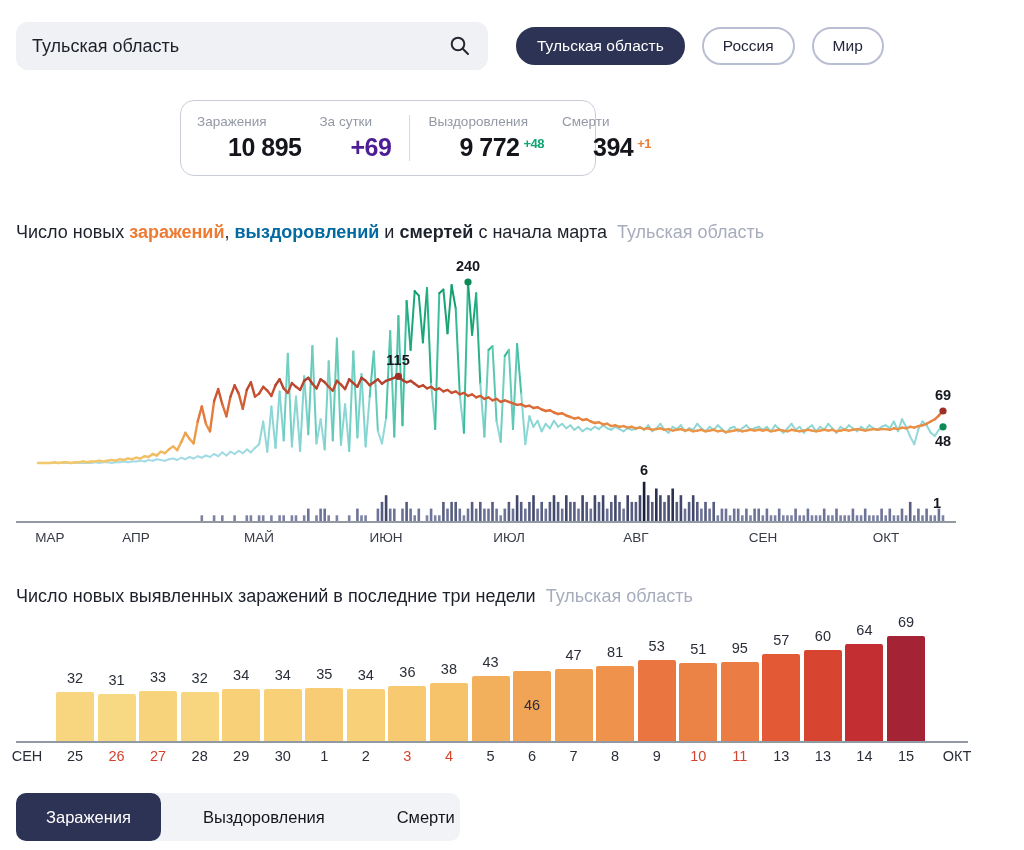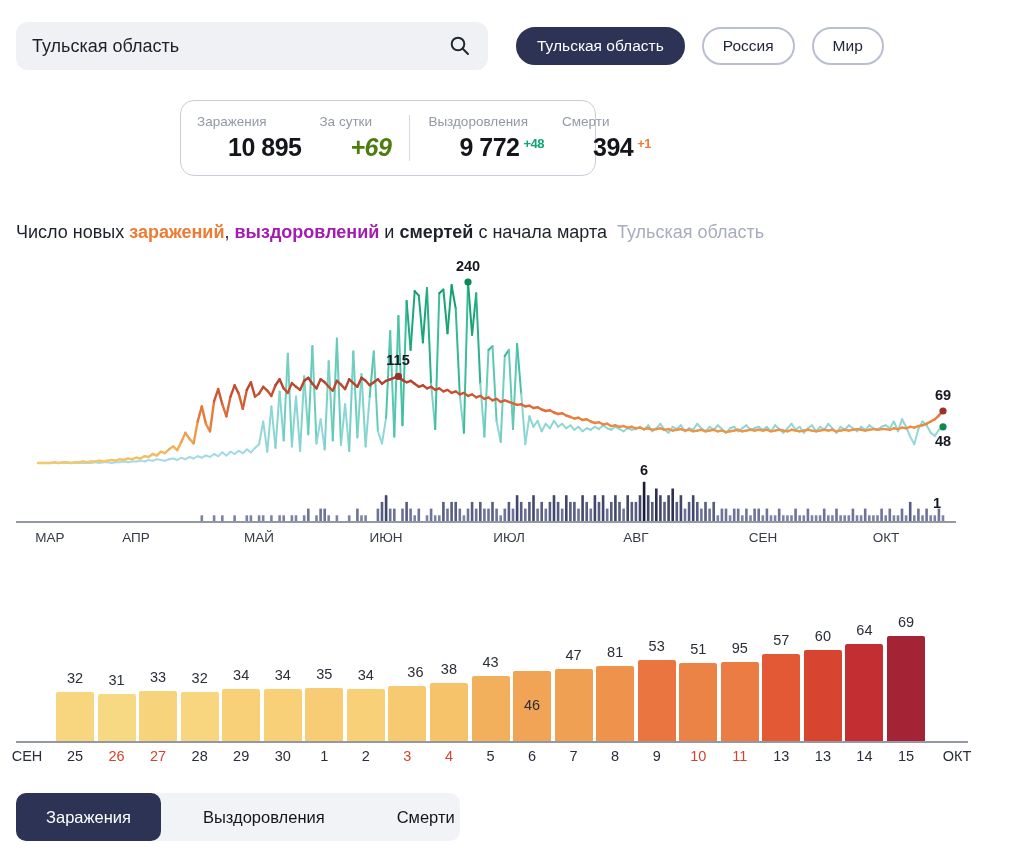--- a/index.html
+++ b/index.html
@@ -16,32 +16,32 @@
   .pill{height:38px;padding:0 19px;border-radius:19px;border:2px solid #b9bed3;background:#fff;
     font-size:15.5px;color:#23263a;font-family:inherit;cursor:pointer;line-height:34px;box-sizing:border-box;}
   .pill.active{background:#2d3354;border-color:#2d3354;color:#fff;}
 
   
   .stats-heading{position:absolute;left:16px;top:110px;font-size:17.5px;line-height:24px;color:#23263a;}
   .stats-card{position:absolute;left:180px;top:100px;width:416px;height:76px;border:1px solid #c9cdd9;
     border-radius:14px;background:#fff;display:flex;align-items:center;padding:0 16px;box-sizing:border-box;gap:18px;}
   .stat-label{font-size:13.5px;color:#9298a4;margin-bottom:4px;white-space:nowrap;}
   .stat-value{font-size:25px;font-weight:bold;color:#14161c;letter-spacing:-0.5px;white-space:nowrap;margin-left:31px;}
-  .stat-value.orange{color:#4d7c0f;font-style:italic;}
+  .stat-value.orange{color:#4c1d95;}
   .sup{font-size:13px;font-weight:bold;position:relative;top:-8px;margin-left:4px;}
   .sup.green{color:#10a374;}
   .sup.orange{color:#ee7b32;}
   .vdiv{width:1px;height:46px;background:#d6d9e2;flex:0 0 1px;}
 
   
   .chart-title{position:absolute;left:16px;font-size:18px;color:#1d212b;white-space:nowrap;}
   .t1{top:222px;}
   .t2{top:586px;}
   .t-orange{color:#ee7b32;font-weight:bold;}
-  .t-green{color:#a21caf;font-weight:bold;}
+  .t-green{color:#0369a1;font-weight:bold;}
   .t-bold{font-weight:bold;}
   .t-region{color:#a8adbd;margin-left:10px;}
 
   
   #chart1{position:absolute;left:0;top:250px;}
   #chart2{position:absolute;left:0;top:614px;width:1024px;height:170px;}
   .c2bar{position:absolute;border-radius:2px 2px 0 0;}
   .c2val{position:absolute;font-size:14.5px;color:#2a2e38;transform:translateX(-50%);white-space:nowrap;}
   .c2date{position:absolute;font-size:14.5px;color:#2a2e38;transform:translateX(-50%);top:134px;white-space:nowrap;}
   .c2date.red{color:#d6432d;}
@@ -719,20 +719,23 @@
       <circle cx="468.0" cy="32.0" r="3.6" fill="#0b8a55"></circle>
       <text x="468" y="21" text-anchor="middle" font-size="14.5" font-weight="bold" fill="#15181f" font-family="inherit">240</text>
       <circle cx="943.0" cy="161.0" r="3.6" fill="#9c2f28"></circle>
       <text x="943" y="150" text-anchor="middle" font-size="14.5" font-weight="bold" fill="#15181f" font-family="inherit">69</text>
       <circle cx="943.0" cy="176.8" r="3.6" fill="#0b8a55"></circle>
       <text x="943" y="196" text-anchor="middle" font-size="14.5" font-weight="bold" fill="#15181f" font-family="inherit">48</text>
       <text x="644" y="225" text-anchor="middle" font-size="14.5" font-weight="bold" fill="#15181f" font-family="inherit">6</text>
       <text x="937" y="258" text-anchor="middle" font-size="14.5" font-weight="bold" fill="#15181f" font-family="inherit">1</text>
     </svg>
 
+  <div class="chart-title t2">
+    <span>Число новых выявленных заражений в последние три недели</span><span class="t-region">Тульская область</span>
+  </div>
 
   <div id="chart2">
       <div class="c2axis"></div>
       <div class="c2date" style="left: 27px;">СЕН</div>
       <div class="c2date" style="left: 957px;">ОКТ</div>
       <div class="c2bar" style="left: 56px; top: 78.296px; width: 38px; height: 48.704px; background: rgb(248, 214, 127);"></div>
       <div class="c2val" style="left: 75px; top: 56.296px;">32</div>
       <div class="c2date" style="left: 75px;">25</div>
       <div class="c2bar" style="left: 97.55px; top: 79.818px; width: 38px; height: 47.182px; background: rgb(248, 217, 131);"></div>
       <div class="c2val" style="left: 116.55px; top: 57.818px;">31</div>
@@ -749,21 +752,21 @@
       <div class="c2bar" style="left: 263.75px; top: 75.252px; width: 38px; height: 51.748px; background: rgb(247, 208, 120);"></div>
       <div class="c2val" style="left: 282.75px; top: 53.252px;">34</div>
       <div class="c2date" style="left: 282.75px;">30</div>
       <div class="c2bar" style="left: 305.3px; top: 73.73px; width: 38px; height: 53.27px; background: rgb(247, 204, 117);"></div>
       <div class="c2val" style="left: 324.3px; top: 51.73px;">35</div>
       <div class="c2date" style="left: 324.3px;">1</div>
       <div class="c2bar" style="left: 346.85px; top: 75.252px; width: 38px; height: 51.748px; background: rgb(247, 208, 120);"></div>
       <div class="c2val" style="left: 365.85px; top: 53.252px;">34</div>
       <div class="c2date" style="left: 365.85px;">2</div>
       <div class="c2bar" style="left: 388.4px; top: 72.208px; width: 38px; height: 54.792px; background: rgb(247, 201, 113);"></div>
-      <div class="c2val" style="left: 407.4px; top: 50.208px; margin-left: 8px;">36</div>
+      <div class="c2val" style="left: 407.4px; top: 50.208px;">36</div>
       <div class="c2date red" style="left: 407.4px;">3</div>
       <div class="c2bar" style="left: 429.95px; top: 69.164px; width: 38px; height: 57.836px; background: rgb(246, 195, 106);"></div>
       <div class="c2val" style="left: 448.95px; top: 47.164px;">38</div>
       <div class="c2date red" style="left: 448.95px;">4</div>
       <div class="c2bar" style="left: 471.5px; top: 61.554px; width: 38px; height: 65.446px; background: rgb(243, 176, 92);"></div>
       <div class="c2val" style="left: 490.5px; top: 39.554px;">43</div>
       <div class="c2date" style="left: 490.5px;">5</div>
       <div class="c2bar" style="left: 513.05px; top: 56.988px; width: 38px; height: 70.012px; background: rgb(241, 164, 85);"></div>
       <div class="c2val" style="left: 532.05px; top: 34.988px; margin-top: 48px;">46</div>
       <div class="c2date" style="left: 532.05px;">6</div>

